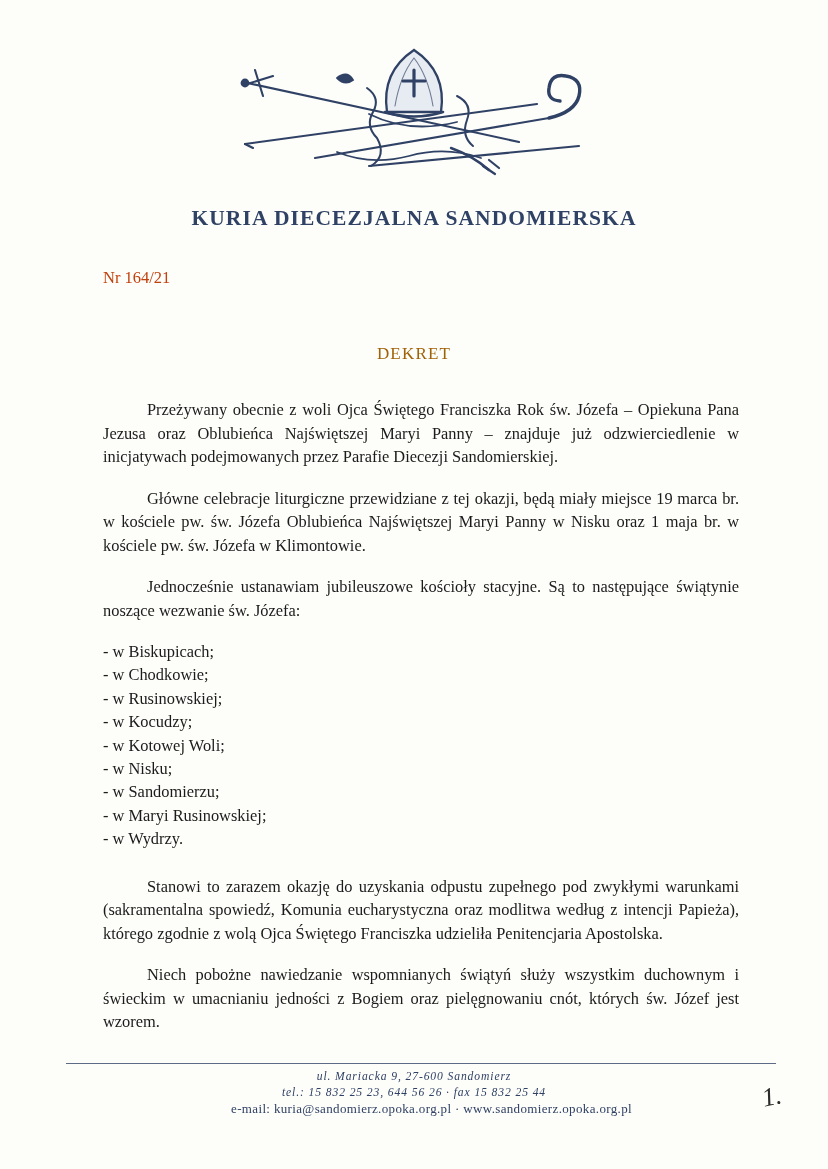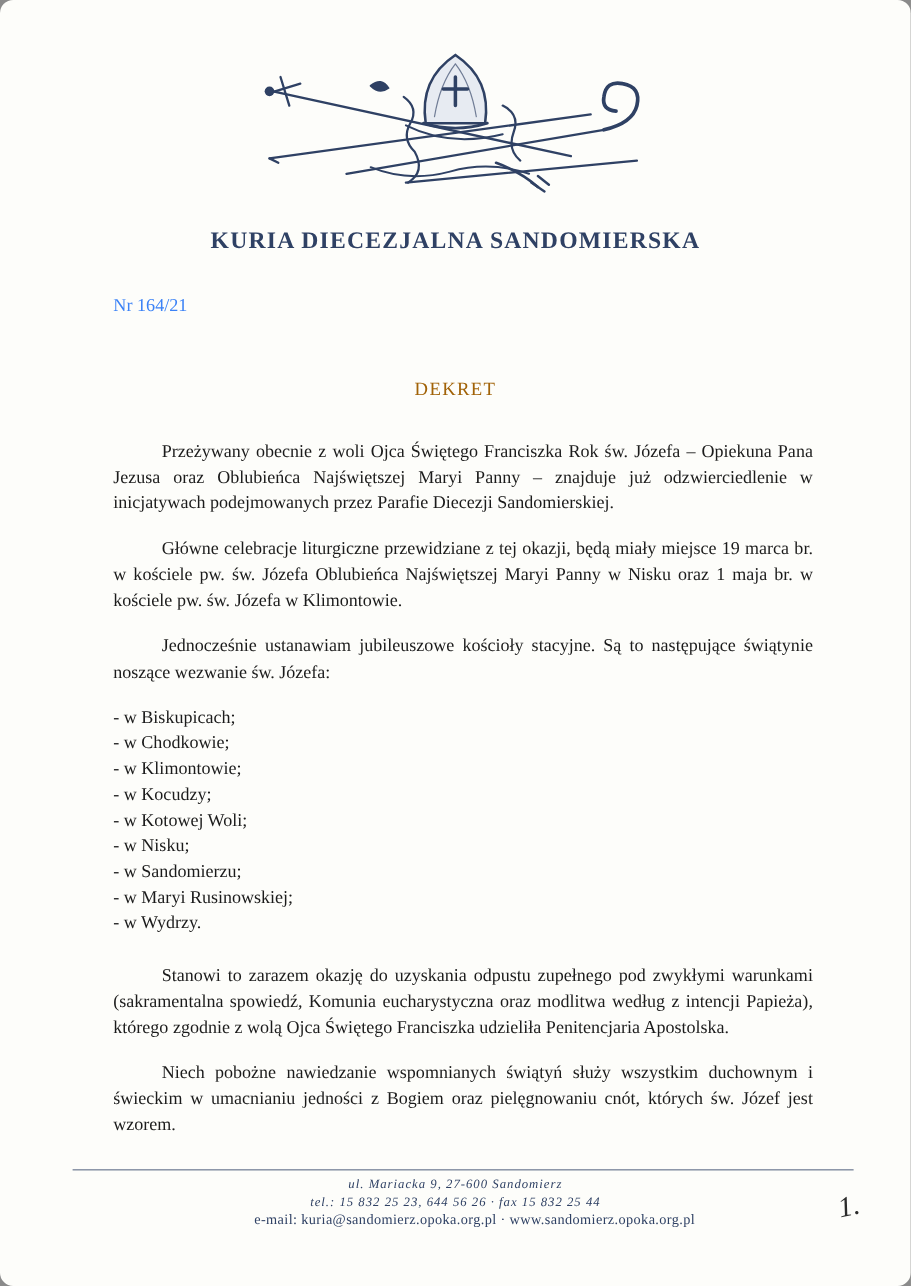--- a/index.html
+++ b/index.html
@@ -9,21 +9,20 @@
   }
   .page {
     position: relative;
     width: 828px;
     height: 1169px;
     margin: 0 auto;
     background: #fdfdfa;
     overflow: hidden;
     font-family: "Liberation Serif", "DejaVu Serif", serif;
     color: #1b1b1b;
-    border-radius: 12px;
   }
 
   
   .emblem-wrap {
     position: absolute;
     left: 0;
     top: 26px;
     width: 828px;
     height: 160px;
     display: flex;
@@ -46,21 +45,21 @@
     font-variant: small-caps;
     font-family: "Liberation Serif", "DejaVu Serif", serif;
   }
 
   
   .refno {
     position: absolute;
     left: 103px;
     top: 268px;
     font-size: 16.5px;
-    color: #3b82f6;
+    color: #c2410c;
   }
 
   
   .decree-heading {
     position: absolute;
     left: 0;
     top: 344px;
     width: 828px;
     text-align: center;
     font-size: 17px;
@@ -197,21 +196,21 @@
   <div class="decree-heading">DEKRET</div>
 
   <div class="body-col">
     <p class="para">Przeżywany obecnie z woli Ojca Świętego Franciszka Rok św. Józefa – Opiekuna Pana Jezusa oraz Oblubieńca Najświętszej Maryi Panny – znajduje już odzwierciedlenie w inicjatywach podejmowanych przez Parafie Diecezji Sandomierskiej.</p>
     <p class="para">Główne celebracje liturgiczne przewidziane z tej okazji, będą miały miejsce 19 marca br. w kościele pw. św. Józefa Oblubieńca Najświętszej Maryi Panny w Nisku oraz 1 maja br. w kościele pw. św. Józefa w Klimontowie.</p>
     <p class="para">Jednocześnie ustanawiam jubileuszowe kościoły stacyjne. Są to następujące świątynie noszące wezwanie św. Józefa:</p>
 
     <ul class="church-list">
       <li>-  w Biskupicach;</li>
       <li>- w Chodkowie;</li>
-      <li>- w Klimontowie;</li>
+      <li>- w Rusinowskiej;</li>
       <li>- w Kocudzy;</li>
       <li>- w Kotowej Woli;</li>
       <li>- w Nisku;</li>
       <li>- w Sandomierzu;</li>
       <li>- w Maryi Rusinowskiej;</li>
       <li>- w Wydrzy.</li>
     </ul>
 
     <div class="spacer-sm"></div>
 

